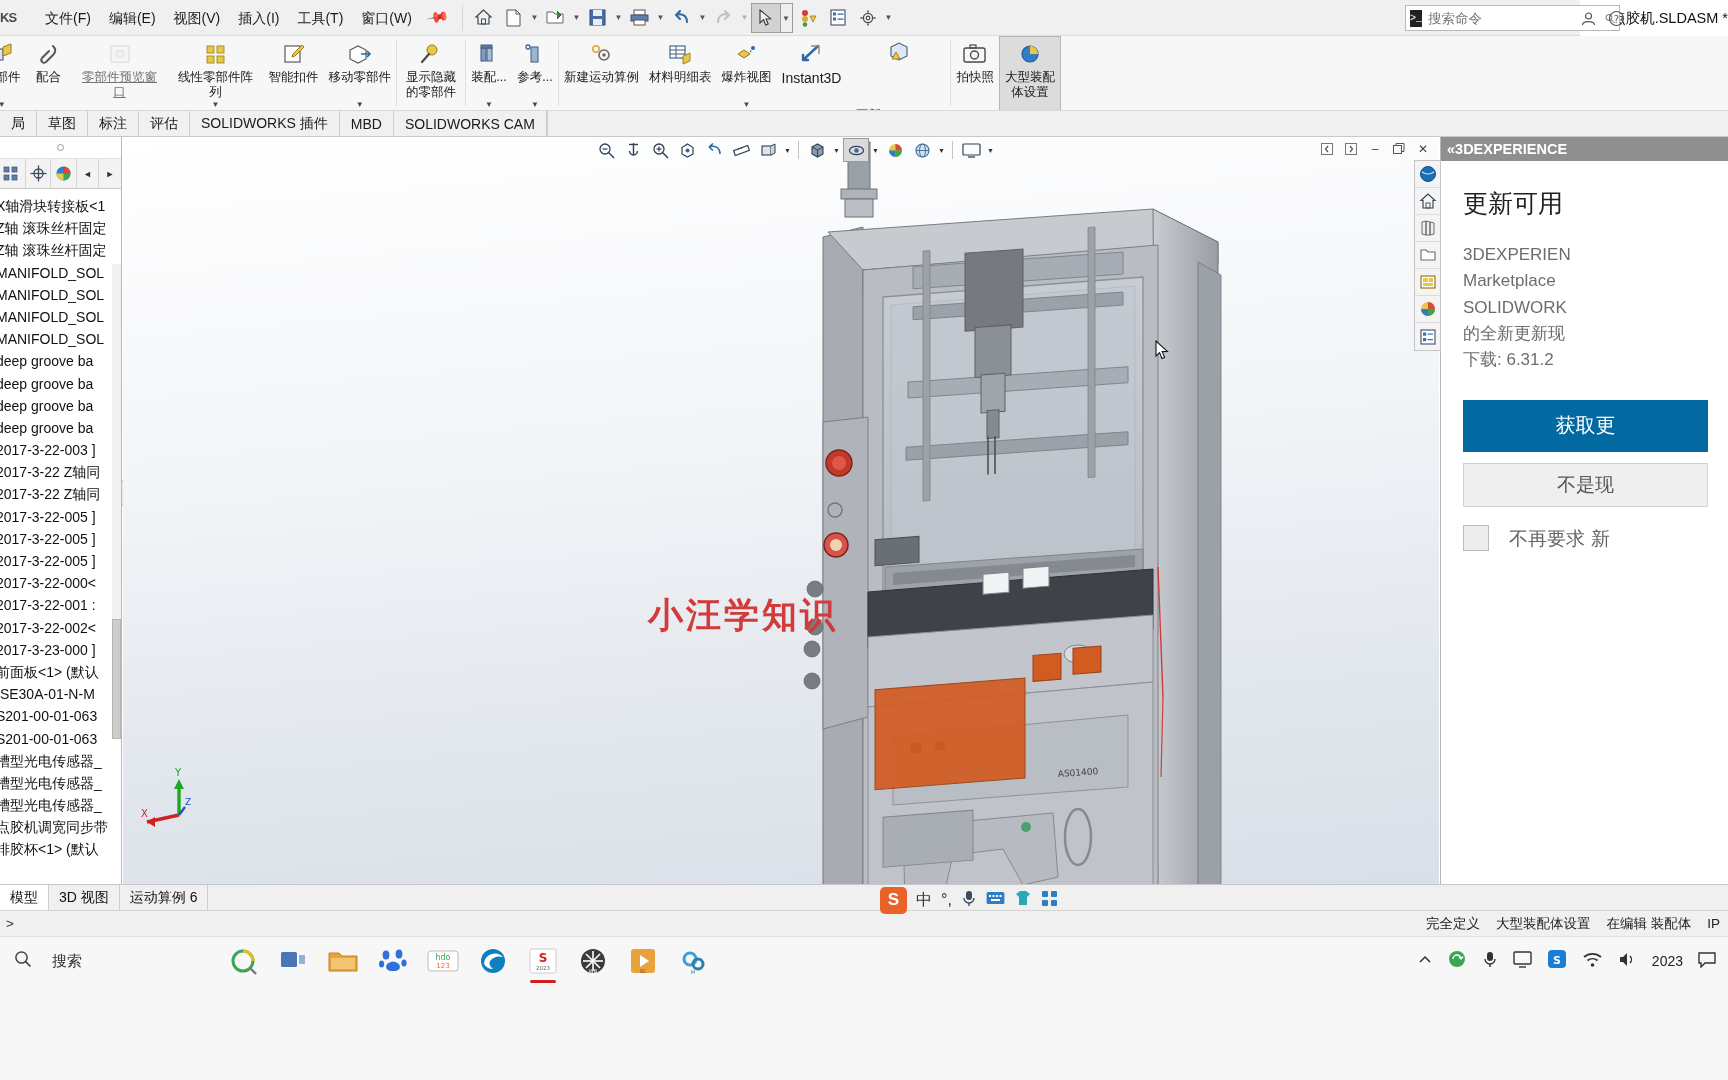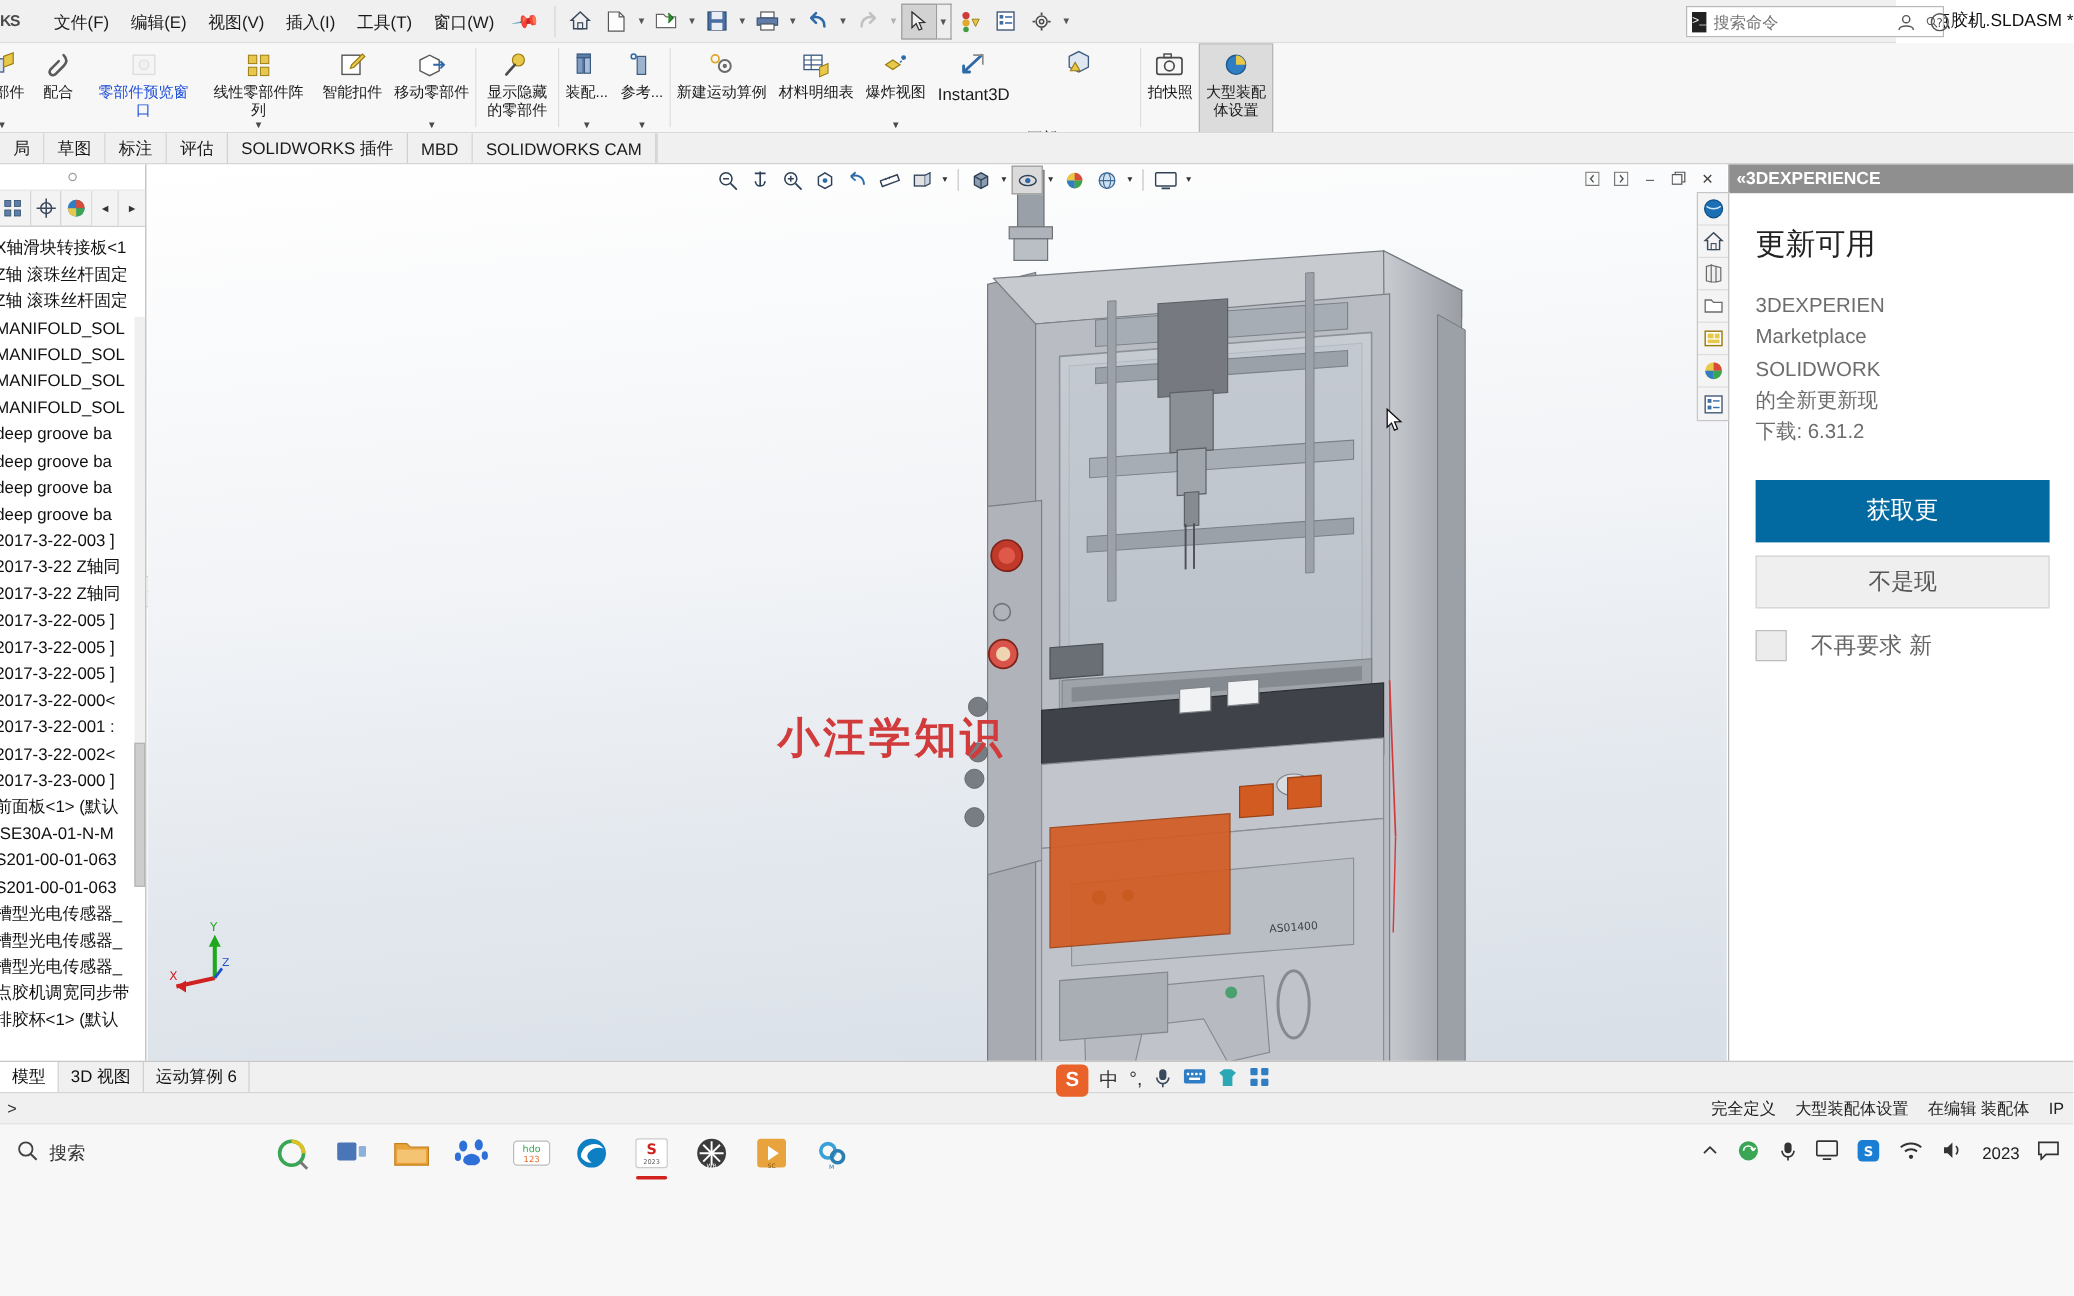--- a/index.html
+++ b/index.html
@@ -34,21 +34,21 @@
   #ribbon { position:absolute; left:0; top:36px; width:1728px; height:75px;
     background:#f7f7f7; border-bottom:1px solid #d8d8d8; display:flex; align-items:flex-start;
     overflow:hidden; }
   .rb-btn { width:auto; min-width:46px; max-width:96px; height:75px; padding:3px 5px 0 5px;
     display:flex; flex-direction:column; align-items:center; cursor:default; position:relative;}
   .rb-btn.active { background:#dcdcdc; border:1px solid #b6b6b6; padding:2px 4px 0 4px;}
   .rb-icon { height:30px; display:flex; align-items:center; justify-content:center;
     font-size:21px; line-height:1; }
   .rb-label { font-size:12.5px; color:#1a1a1a; text-align:center; line-height:1.18;
     margin-top:1px; word-break:break-all; }
-  .rb-label.dim { color:#1d4ed8; }
+  .rb-label.dim { color:#737373;text-decoration:underline; }
   .rb-caret { font-size:8px; color:#4a4a4a; margin-top:auto; margin-bottom:2px;}
   .rb-div { width:1px; height:66px; background:#dedede; margin-top:4px; }
 
   
   #tabstrip { position:absolute; left:0; top:111px; width:1728px; height:26px;
     background:#f0f0f0; border-bottom:1px solid #c9c9c9; display:flex; align-items:stretch; }
   .cmd-tab { padding:0 11px; font-size:14px; color:#1a1a1a; display:flex; align-items:center;
     border-right:1px solid #cfcfcf; cursor:default; background:#f0f0f0;}
   #tabstrip-right { flex:1; border-left:1px solid #cfcfcf; }
 
@@ -137,21 +137,21 @@
   #imebar { position:absolute; left:880px; top:884px; width:200px; height:32px;
     display:flex; align-items:center; gap:9px; z-index:9; }
   .ime-s { width:27px; height:27px; border-radius:5px; background:#e8622a; color:#fff;
     display:flex; align-items:center; justify-content:center; font-size:17px; font-weight:bold;}
   .ime-it { font-size:16px; color:#333; }
 
   
   #taskbar { position:absolute; left:0; top:936px; width:1728px; height:144px;
     background:#f7f7f7; border-top:1px solid #e0e0e0; display:flex; align-items:flex-start;}
   #tb-row { position:absolute; left:0; top:0; width:1728px; height:48px; display:flex; align-items:center;}
-  #tb-search { width:218px; height:48px; display:flex; align-items:center; gap:9px; padding-left:14px;}
+  #tb-search { width:218px; height:48px; display:flex; align-items:center; gap:20px; padding-left:14px;}
   #tb-search .mag { font-size:17px; color:#444; }
   #tb-search .txt { font-size:15px; color:#333; }
   .tb-app { width:50px; height:48px; display:flex; align-items:center; justify-content:center;
     position:relative; cursor:default;}
   #tray { position:absolute; right:0; top:0; height:48px; display:flex; align-items:center;
     gap:15px; padding-right:12px; }
   .tray-ico { font-size:16px; color:#333; }
   #tray-date { font-size:14px; color:#222; text-align:right; line-height:1.2; }
 </style>
 </head>

